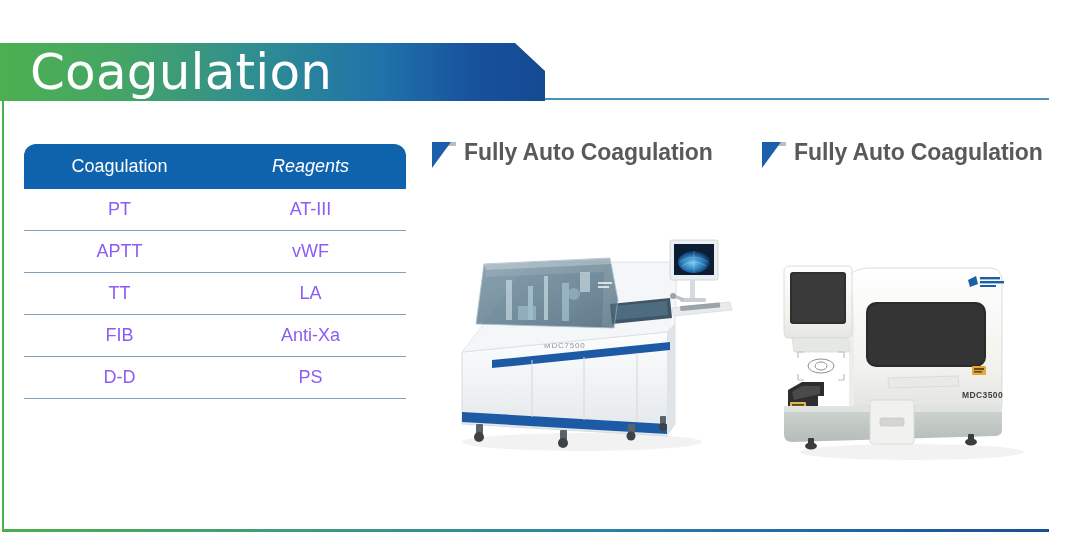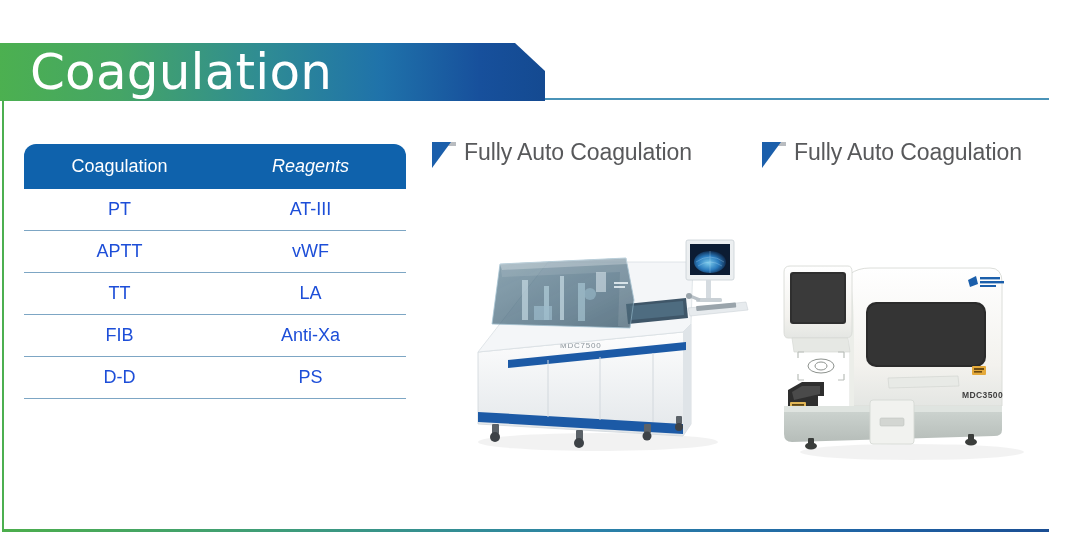--- a/index.html
+++ b/index.html
@@ -105,21 +105,21 @@
   .tbl thead th:first-child { border-top-left-radius: 12px; }
   .tbl thead th:last-child  { border-top-right-radius: 12px; font-style: italic; }
 
   .tbl tbody td {
     height: 41px;
     padding: 0;
     text-align: center;
     vertical-align: middle;
     font-size: 18px;
     font-weight: 400;
-    color: #1d4ed8;
+    color: #8b5cf6;
     border-bottom: 1.4px solid #7da6c4;
     background: #ffffff;
   }
 
   
   .product {
     position: absolute;
     top: 138px;
   }
   .product.p1 { left: 432px; width: 318px; }
@@ -147,27 +147,27 @@
   .flag-icon .bar {
     position: absolute;
     left: 12px; top: 0;
     width: 12px; height: 4px;
     background: #b9bcc0;
   }
   .product-title {
     font-size: 23px;
     line-height: 1.28;
     color: #58595b;
-    font-weight: 400;
+    font-weight: 700;
     letter-spacing: -0.1px;
   }
 
   
   .device { position: absolute; }
-  .dev1 { left: 448px; top: 228px; width: 320px; height: 232px; }
+  .dev1 { left: 432px; top: 228px; width: 320px; height: 232px; }
   .dev2 { left: 762px; top: 240px; width: 316px; height: 232px; }
 </style>
 </head>
 <body>
 
 <div class="page">
 
   <div class="frame"></div>
   <div class="frame-top-line"></div>
   <div class="frame-bottom"></div>

